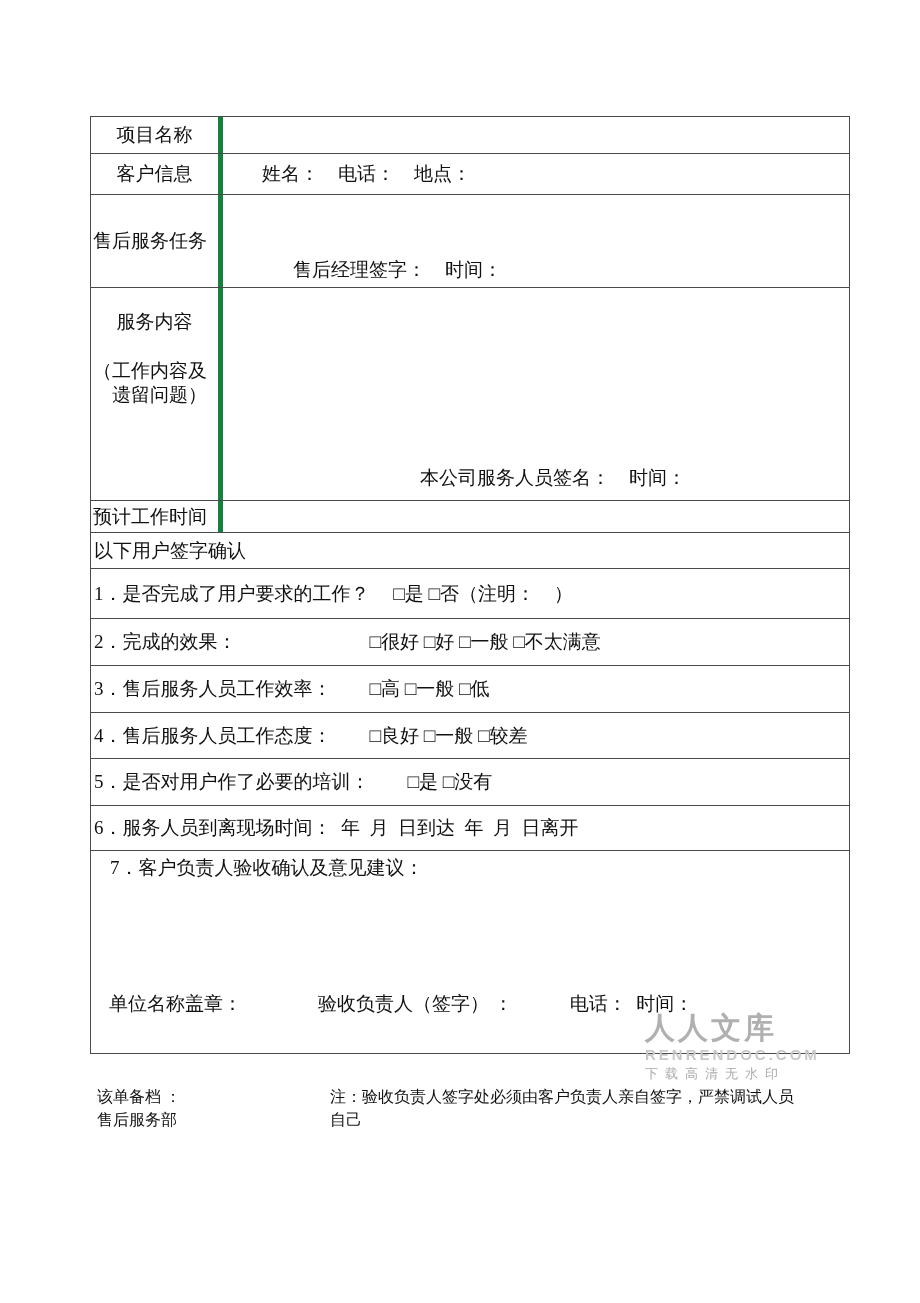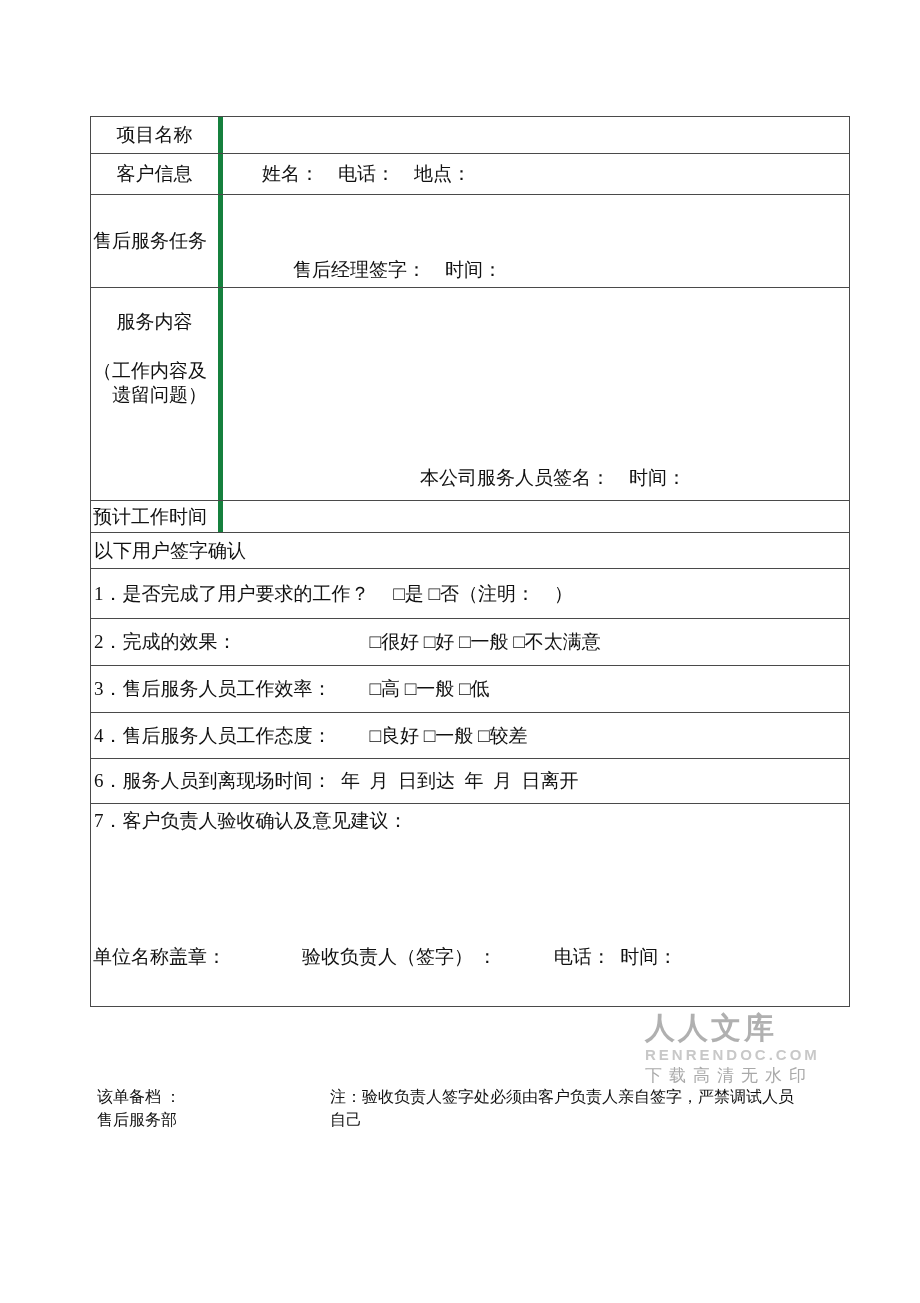--- a/index.html
+++ b/index.html
@@ -18,21 +18,21 @@
     position:absolute; left:90px; top:116px; width:760px;
     border:1px solid #4a4a4a;
     background:#ffffff;
   }
   .row {
     display:flex;
     border-bottom:1px solid #4a4a4a;
     font-size:19px;
     line-height:1.25;
   }
-  .row:last-child { border-bottom:none; }
+  .row:last-child { border-bottom:none;margin-left:16px; }
 
   .cell-l {
     width:132px;
     border-right:5px solid #15803d;
     display:flex; flex-direction:column; justify-content:center;
   }
   .cell-r { flex:1; position:relative; display:flex;margin-left:34px; }
 
   .txt { white-space:pre-wrap; }
 
@@ -61,21 +61,21 @@
   }
   .wm-title {
     font-size:30px; font-weight:bold;
     color:#b0b0b0; letter-spacing:3px;
   }
   .wm-site {
     font-size:15px; color:#c8c8c8;
     letter-spacing:3px; margin-top:4px; font-weight:bold;
   }
   .wm-tag {
-    font-size:17px; color:#a9a9a9;
+    font-size:13px; color:#a9a9a9;
     letter-spacing:7px; margin-top:5px;
   }
 
   
   .footer-archive {
     position:absolute; left:97px; top:1085px;
     font-size:16px; line-height:23px; white-space:pre-wrap;
   }
   .footer-note {
     position:absolute; left:330px; top:1085px;
@@ -142,20 +142,23 @@
     </div>
     <div class="row row-full" style="height:47px">
       <div class="txt">2．完成的效果：　　　　　　　□很好 □好 □一般 □不太满意</div>
     </div>
     <div class="row row-full" style="height:47px">
       <div class="txt">3．售后服务人员工作效率：　　□高 □一般 □低</div>
     </div>
     <div class="row row-full" style="height:46px">
       <div class="txt">4．售后服务人员工作态度：　　□良好 □一般 □较差</div>
     </div>
+    <div class="row row-full" style="height:47px">
+      <div class="txt">5．是否对用户作了必要的培训：　　□是 □没有</div>
+    </div>
     <div class="row row-full" style="height:45px">
       <div class="txt">6．服务人员到离现场时间：  年  月  日到达  年  月  日离开</div>
     </div>
 
     <div class="row r-q7" style="height:202px">
       <div class="txt q7-title">7．客户负责人验收确认及意见建议：</div>
       <div class="txt q7-sign">单位名称盖章：　　　　验收负责人（签字） ：　　　电话：  时间：</div>
     </div>
 
   </div>

